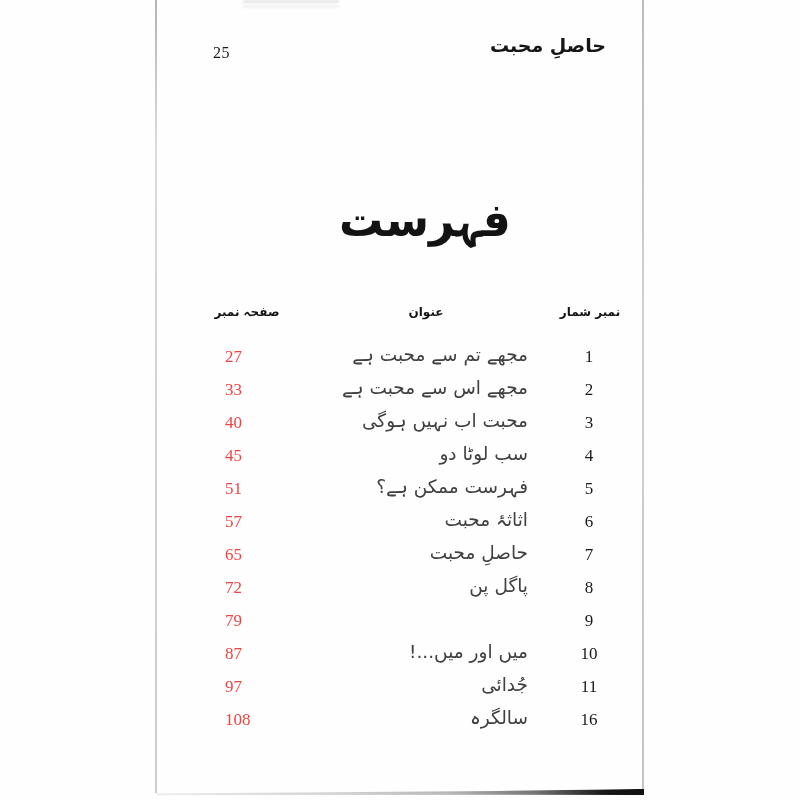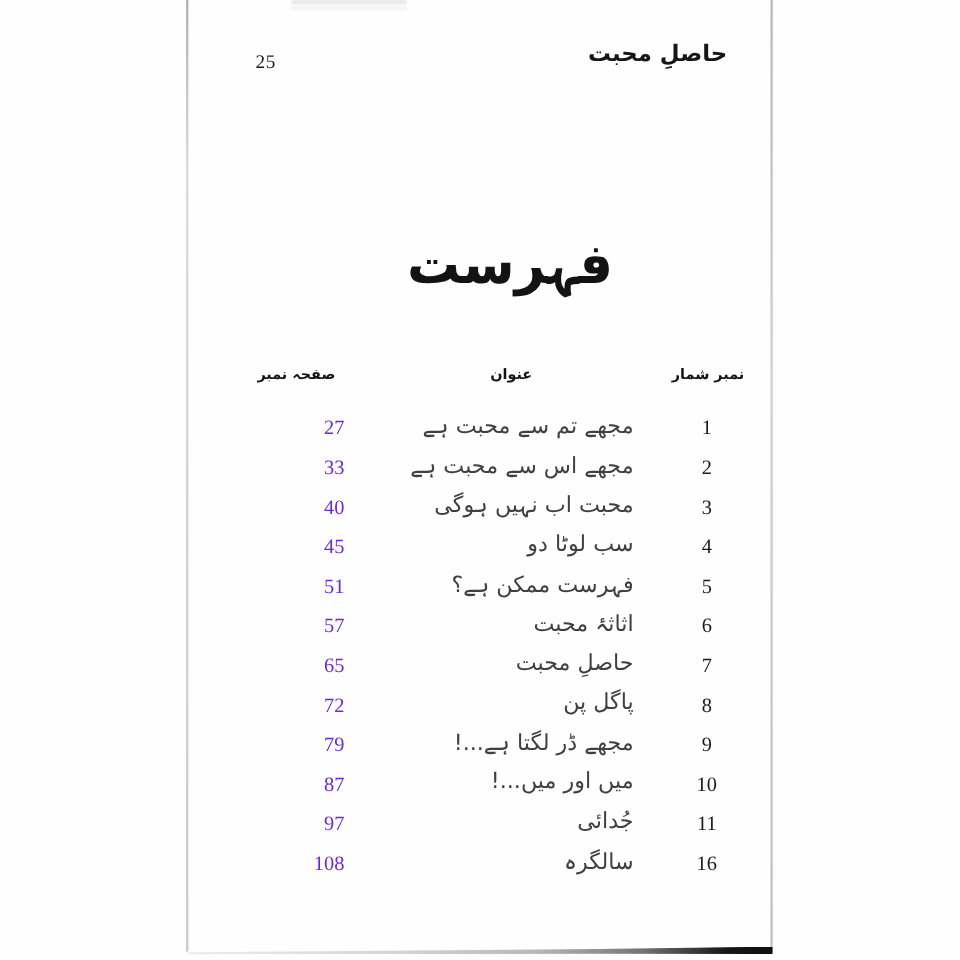--- a/index.html
+++ b/index.html
@@ -48,22 +48,22 @@
   .toc-row{position:relative;height:33px;}
   .cell-serial{
     position:absolute;left:564px;width:50px;top:4px;text-align:center;
     font-family:"Liberation Serif", serif;font-size:17px;color:#1a1a1a;
   }
   .cell-title{
     position:absolute;right:272px;top:1px;direction:rtl;white-space:nowrap;
     font-size:18.5px;color:#404040;
   }
   .cell-page{
-    position:absolute;left:225px;width:62px;top:4px;text-align:right;
-    font-family:"Liberation Serif", serif;font-size:17px;color:#6d28d9;
+    position:absolute;left:225px;width:62px;top:4px;text-align:left;
+    font-family:"Liberation Serif", serif;font-size:17px;color:#ef4444;
   }
   
   .scan-bar{
     position:absolute;left:156px;top:790px;width:488px;height:6px;
     background:linear-gradient(to right,
       rgba(0,0,0,.07),rgba(0,0,0,.16) 35%,rgba(0,0,0,.28) 60%,
       rgba(0,0,0,.55) 78%,#161616 92%,#101010);
     clip-path:polygon(0 42%,70% 22%,100% 0,100% 100%,70% 88%,0 68%);
     transform:rotate(-0.25deg);
   }
@@ -129,21 +129,20 @@
   </div>
 
   <div class="toc-row">
     <span class="cell-serial">8</span>
     <span class="cell-title">پاگل پن</span>
     <span class="cell-page">72</span>
   </div>
 
   <div class="toc-row">
     <span class="cell-serial">9</span>
-    <span class="cell-title">مجھے ڈر لگتا ہے...!</span>
     <span class="cell-page">79</span>
   </div>
 
   <div class="toc-row">
     <span class="cell-serial">10</span>
     <span class="cell-title">میں اور میں...!</span>
     <span class="cell-page">87</span>
   </div>
 
   <div class="toc-row">

